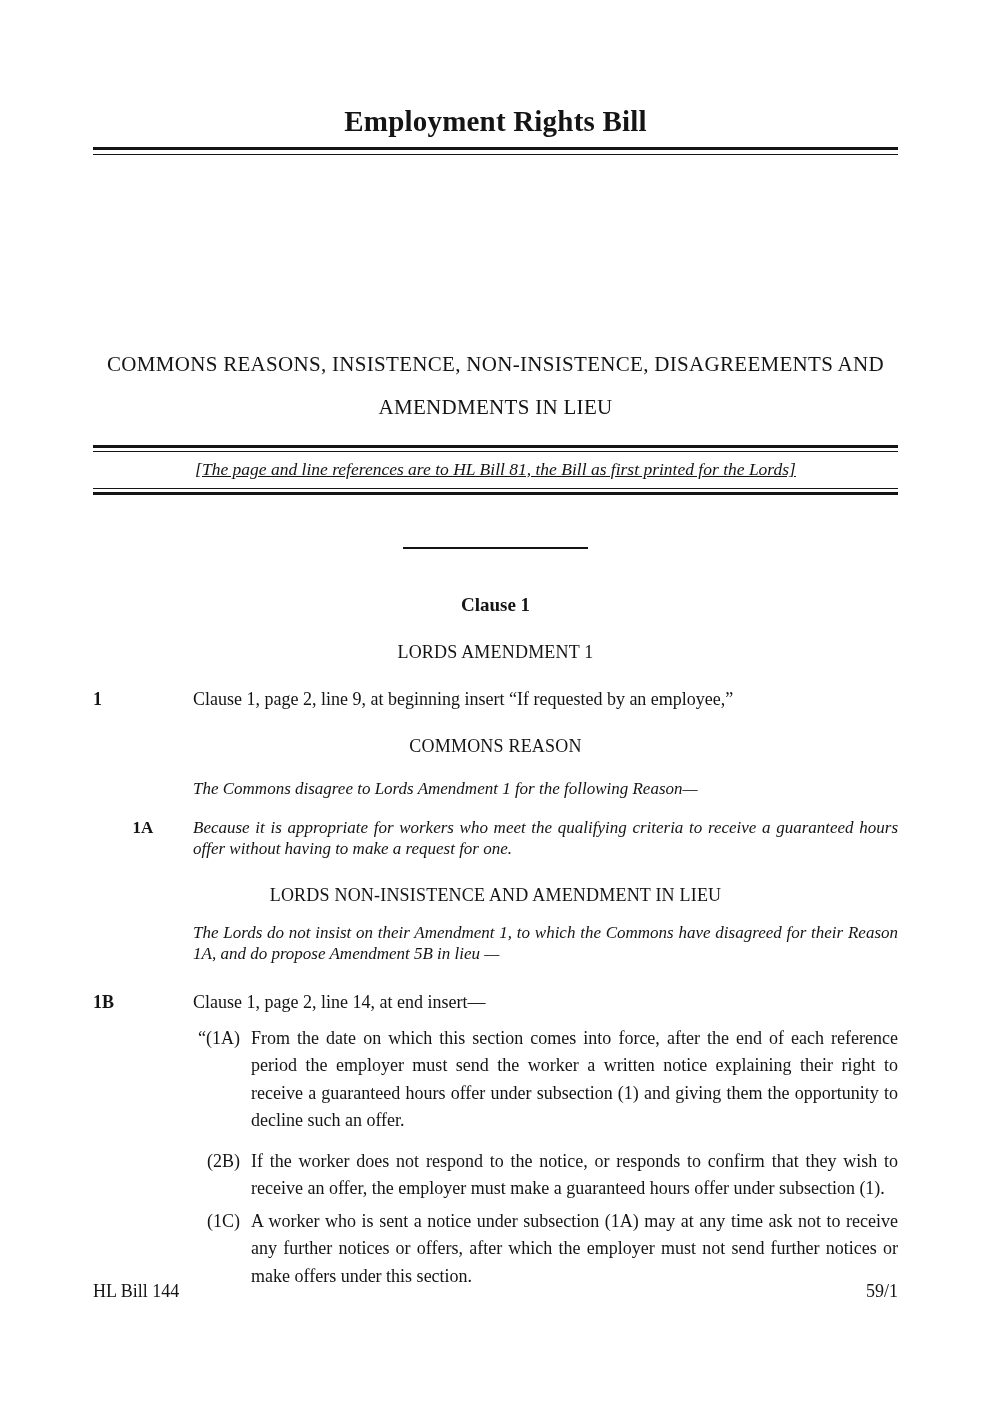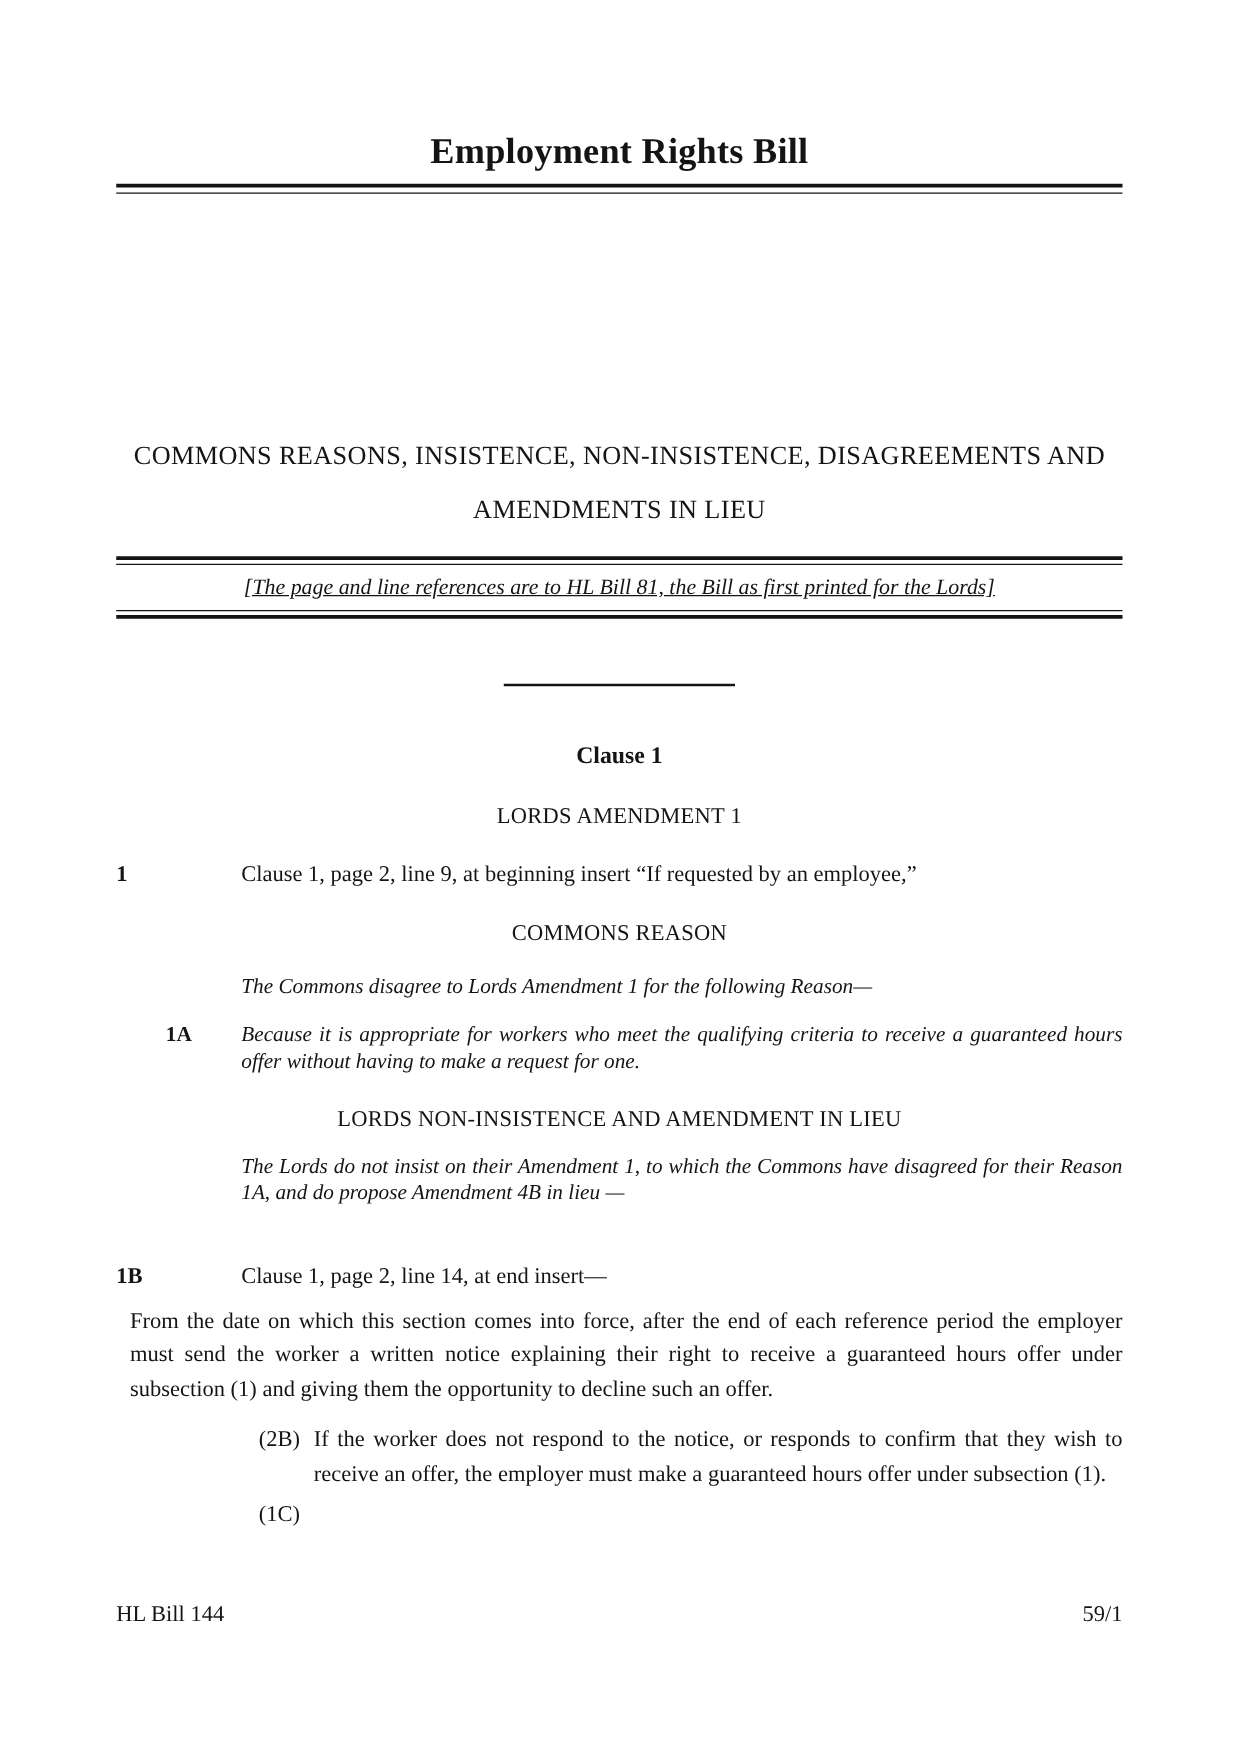--- a/index.html
+++ b/index.html
@@ -81,21 +81,21 @@
     font-size: 18px;
     line-height: 27px;
   }
   .item-num {
     flex: 0 0 100px;
     font-weight: bold;
   }
   .item-text { flex: 1; }
   .item-1  { margin-top: 22px; }
   .item-1a { margin-top: 17px; }
-  .item-1b { margin-top: 42px; }
+  .item-1b { margin-top: 24px; }
   .italic-text {
     font-style: italic;
     font-size: 17px;
     line-height: 21.5px;
   }
   .intro-para {
     margin-left: 100px;
   }
   .reason-intro { margin-top: 20px; }
   .non-insist-intro {
@@ -164,38 +164,40 @@
 
   <div class="italic-text intro-para reason-intro">The Commons disagree to Lords Amendment 1 for the following Reason—</div>
 
   <div class="item item-1a italic-text">
     <div class="item-num" style="font-style: normal; text-align: center;">1A</div>
     <div class="item-text justified">Because it is appropriate for workers who meet the qualifying criteria to receive a guaranteed hours offer without having to make a request for one.</div>
   </div>
 
   <div class="caps-heading h-non-insistence">LORDS NON-INSISTENCE AND AMENDMENT IN LIEU</div>
 
-  <div class="italic-text intro-para non-insist-intro">The Lords do not insist on their Amendment 1, to which the Commons have disagreed for their Reason 1A, and do propose Amendment 4B in lieu —</div>
+  <div class="italic-text intro-para non-insist-intro">The Lords do not insist on their Amendment 1, to which the Commons have disagreed for their Reason 1A, and do propose Amendment 5B in lieu —</div>
 
   <div class="item item-1b">
     <div class="item-num">1B</div>
     <div class="item-text">Clause 1, page 2, line 14, at end insert—</div>
   </div>
 
   <div class="subitem subitem-0">
+    <div class="sub-label">“(1A)</div>
     <div class="sub-text">From the date on which this section comes into force, after the end of each reference period the employer must send the worker a written notice explaining their right to receive a guaranteed hours offer under subsection (1) and giving them the opportunity to decline such an offer.</div>
   </div>
 
   <div class="subitem subitem-1">
     <div class="sub-label">(2B)</div>
     <div class="sub-text">If the worker does not respond to the notice, or responds to confirm that they wish to receive an offer, the employer must make a guaranteed hours offer under subsection (1).</div>
   </div>
 
   <div class="subitem subitem-2">
     <div class="sub-label">(1C)</div>
+    <div class="sub-text">A worker who is sent a notice under subsection (1A) may at any time ask not to receive any further notices or offers, after which the employer must not send further notices or make offers under this section.</div>
   </div>
 
   <div class="footer">
     <span>HL Bill 144</span>
     <span>59/1</span>
   </div>
 
 </div>
 
 </body></html>

